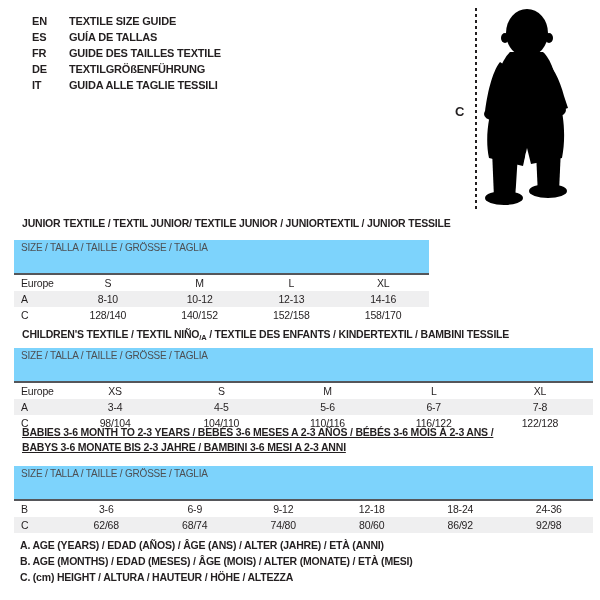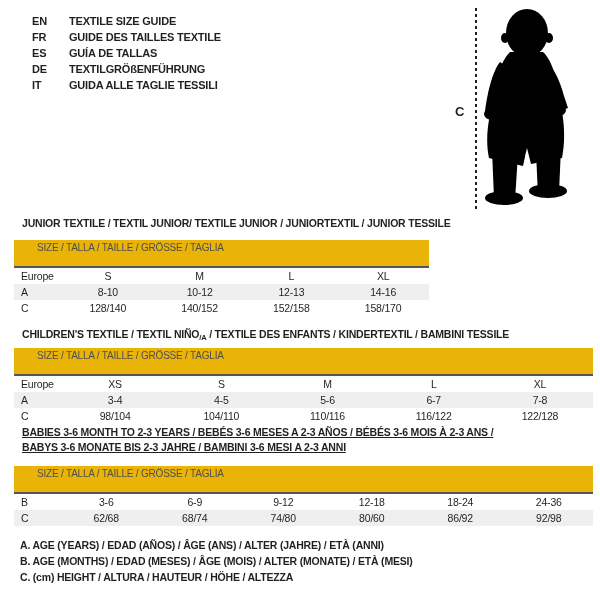--- a/index.html
+++ b/index.html
@@ -28,45 +28,45 @@
   .t1-title { top:216px; }
   .t2-title { top:327px; }
   .t3-title { top:425px;text-decoration:underline; }
   .subA { font-size:7.5px; vertical-align:-2px; }
 
   
   .size-table { position:absolute; left:14px; }
   .t1 { top:240px; width:415px; }
   .t2 { top:348px; width:579px; }
   .t3 { top:466px; width:579px; }
-  .thead { height:28px; background:#eab308; border-bottom:2px solid #55565a;
-    color:#4d4f53; font-size:10px; line-height:15px; padding-left:23px; letter-spacing:-0.2px; }
+  .thead { height:35px; background:#7dd3fc; border-bottom:2px solid #55565a;
+    color:#4d4f53; font-size:10px; line-height:15px; padding-left:7px; letter-spacing:-0.2px; }
   .trow { display:flex; height:16px; line-height:16px; font-size:10.5px; letter-spacing:-0.2px;align-items:center; }
   .trow.alt { background:#efeff0; }
   .tlabel { flex:0 0 48px; padding-left:7px; text-align:left; }
   .tcell { flex:1; text-align:center; }
 
   
   .footnotes { position:absolute; left:20px; top:537px; font-weight:700; font-size:10.5px; line-height:16px; letter-spacing:-0.2px; }
 </style>
 </head>
 <body>
 
 <div class="lang">
   <div class="lang-row">
     <span class="lang-code">EN</span>
     <span>TEXTILE SIZE GUIDE</span>
   </div>
   <div class="lang-row">
+    <span class="lang-code">ES</span>
+    <span>GUÍA DE TALLAS</span>
+  </div>
+  <div class="lang-row">
     <span class="lang-code">FR</span>
     <span>GUIDE DES TAILLES TEXTILE</span>
-  </div>
-  <div class="lang-row">
-    <span class="lang-code">ES</span>
-    <span>GUÍA DE TALLAS</span>
   </div>
   <div class="lang-row">
     <span class="lang-code">DE</span>
     <span>TEXTILGRÖßENFÜHRUNG</span>
   </div>
   <div class="lang-row">
     <span class="lang-code">IT</span>
     <span>GUIDA ALLE TAGLIE TESSILI</span>
   </div>
 </div>

